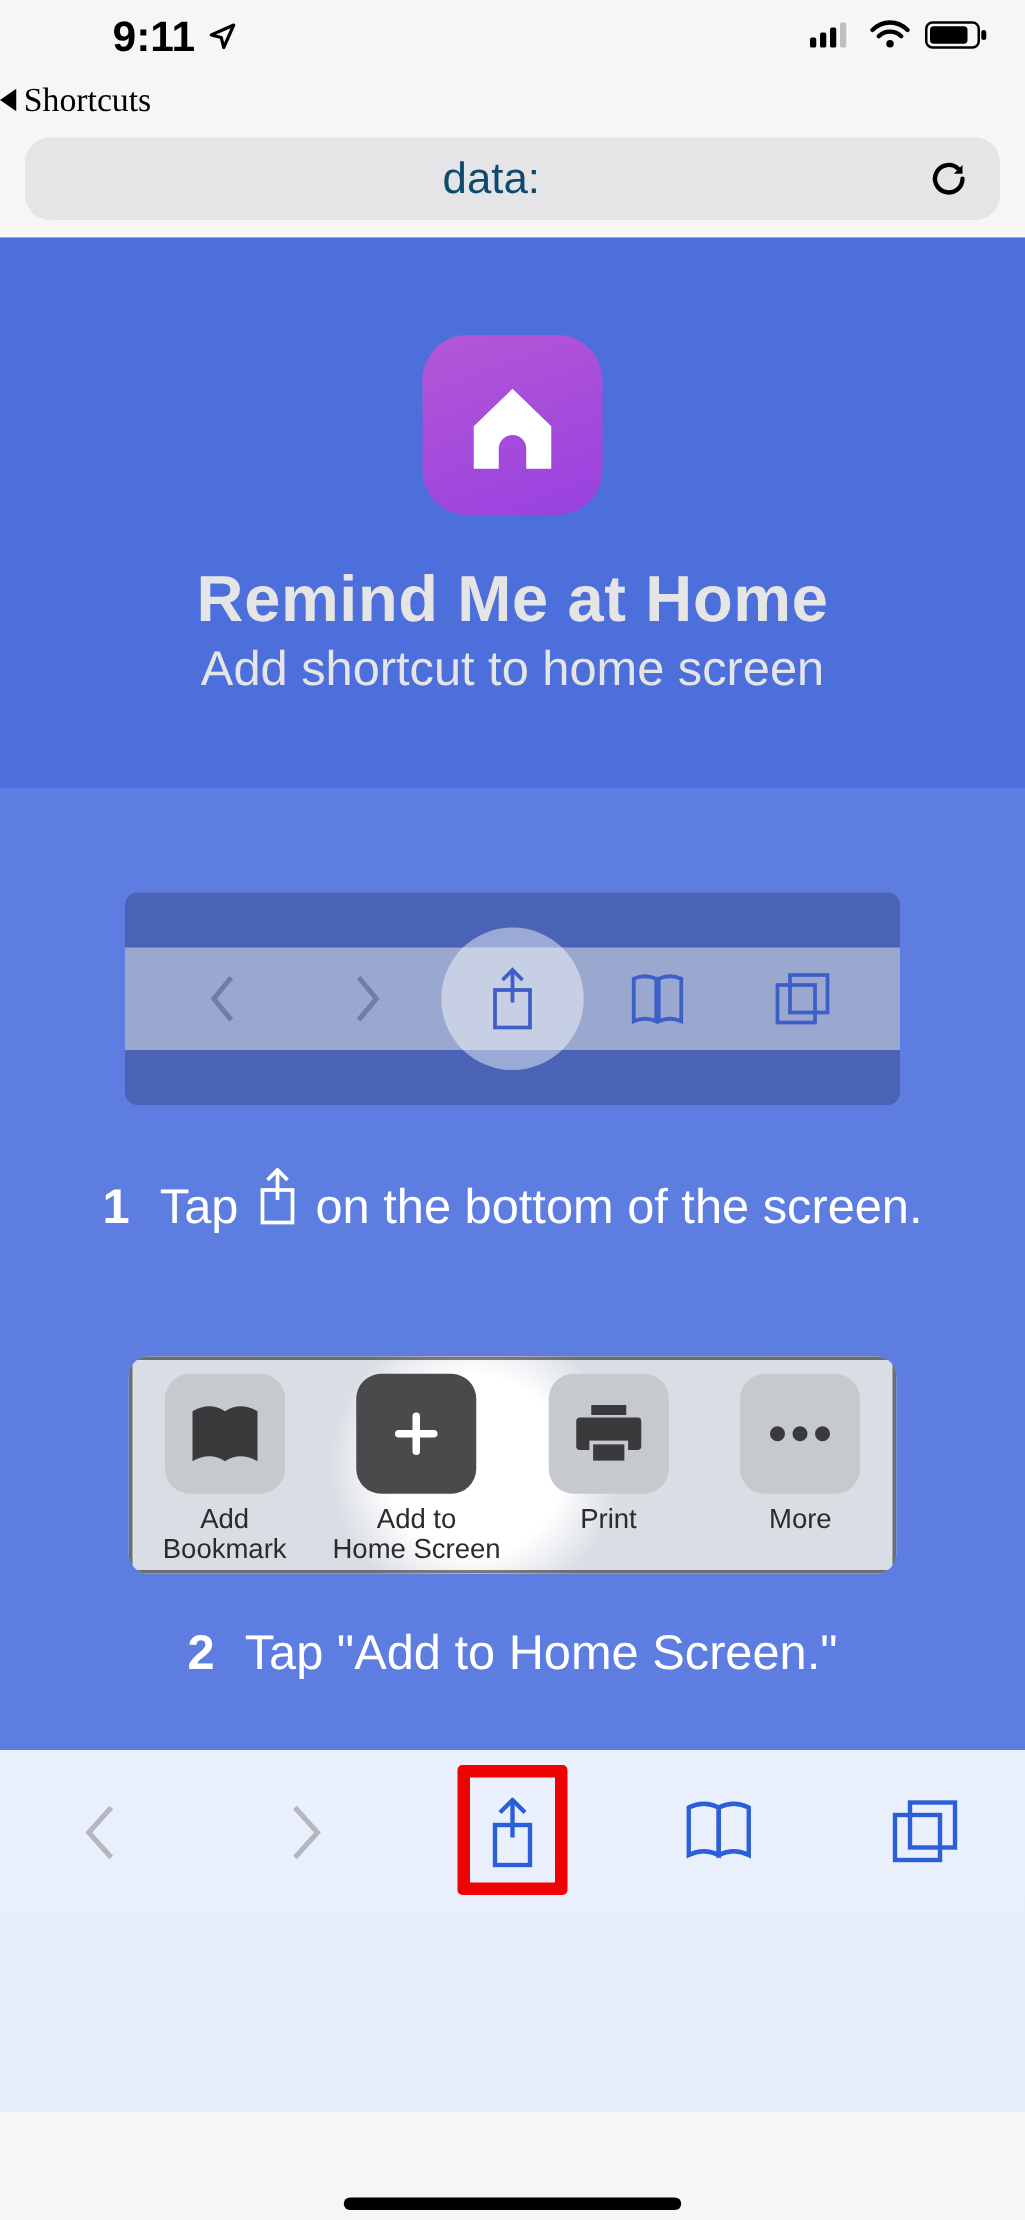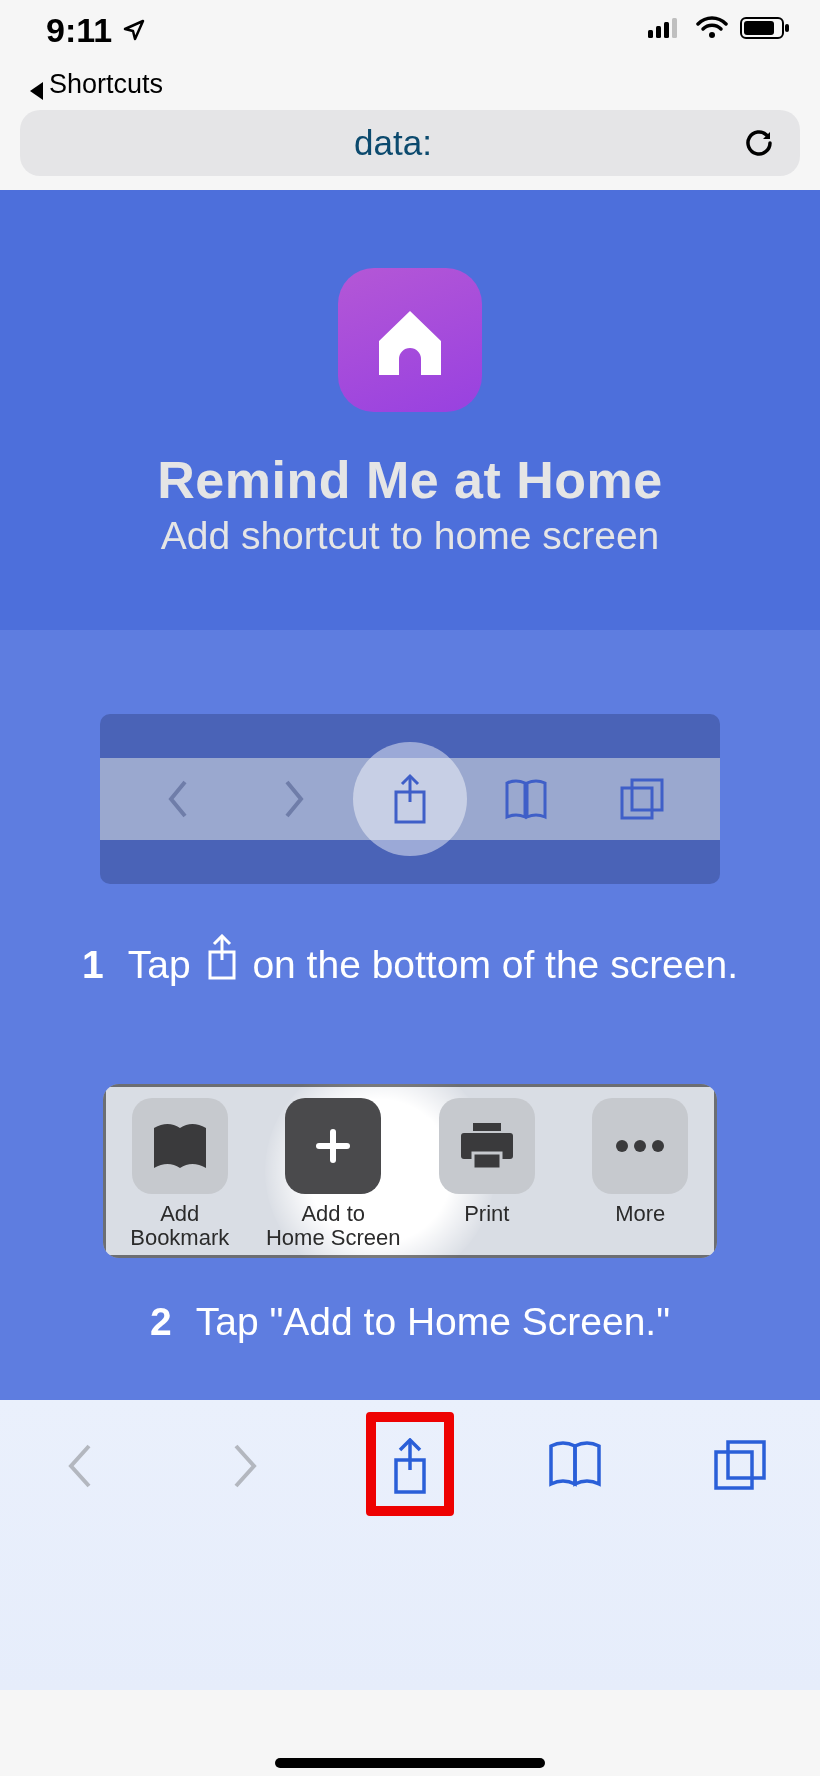--- a/index.html
+++ b/index.html
@@ -18,33 +18,34 @@
     align-items: center;
     justify-content: space-between;
     padding: 0 30px 0 46px;
     font-weight: 600;
   }
   .status-left {
     display: flex;
     align-items: center;
     gap: 10px;
     font-size: 34px;
+    margin-left: 44px;
   }
   .status-right {
     display: flex;
     align-items: center;
     gap: 12px;
   }
   .back-to-app {
     display: flex;
-    align-items: flex-end;
+    align-items: center;
     font-size: 27px;
     font-weight: 500;
-    padding-left: 30px;
     height: 40px;
+    font-family: Liberation Serif, serif;
   }
   .back-to-app .tri {
     margin-right: 6px;
     display: inline-block;
     width: 0; height: 0;
     border-top: 9px solid transparent;
     border-bottom: 9px solid transparent;
     border-right: 13px solid #000;
   }
 

